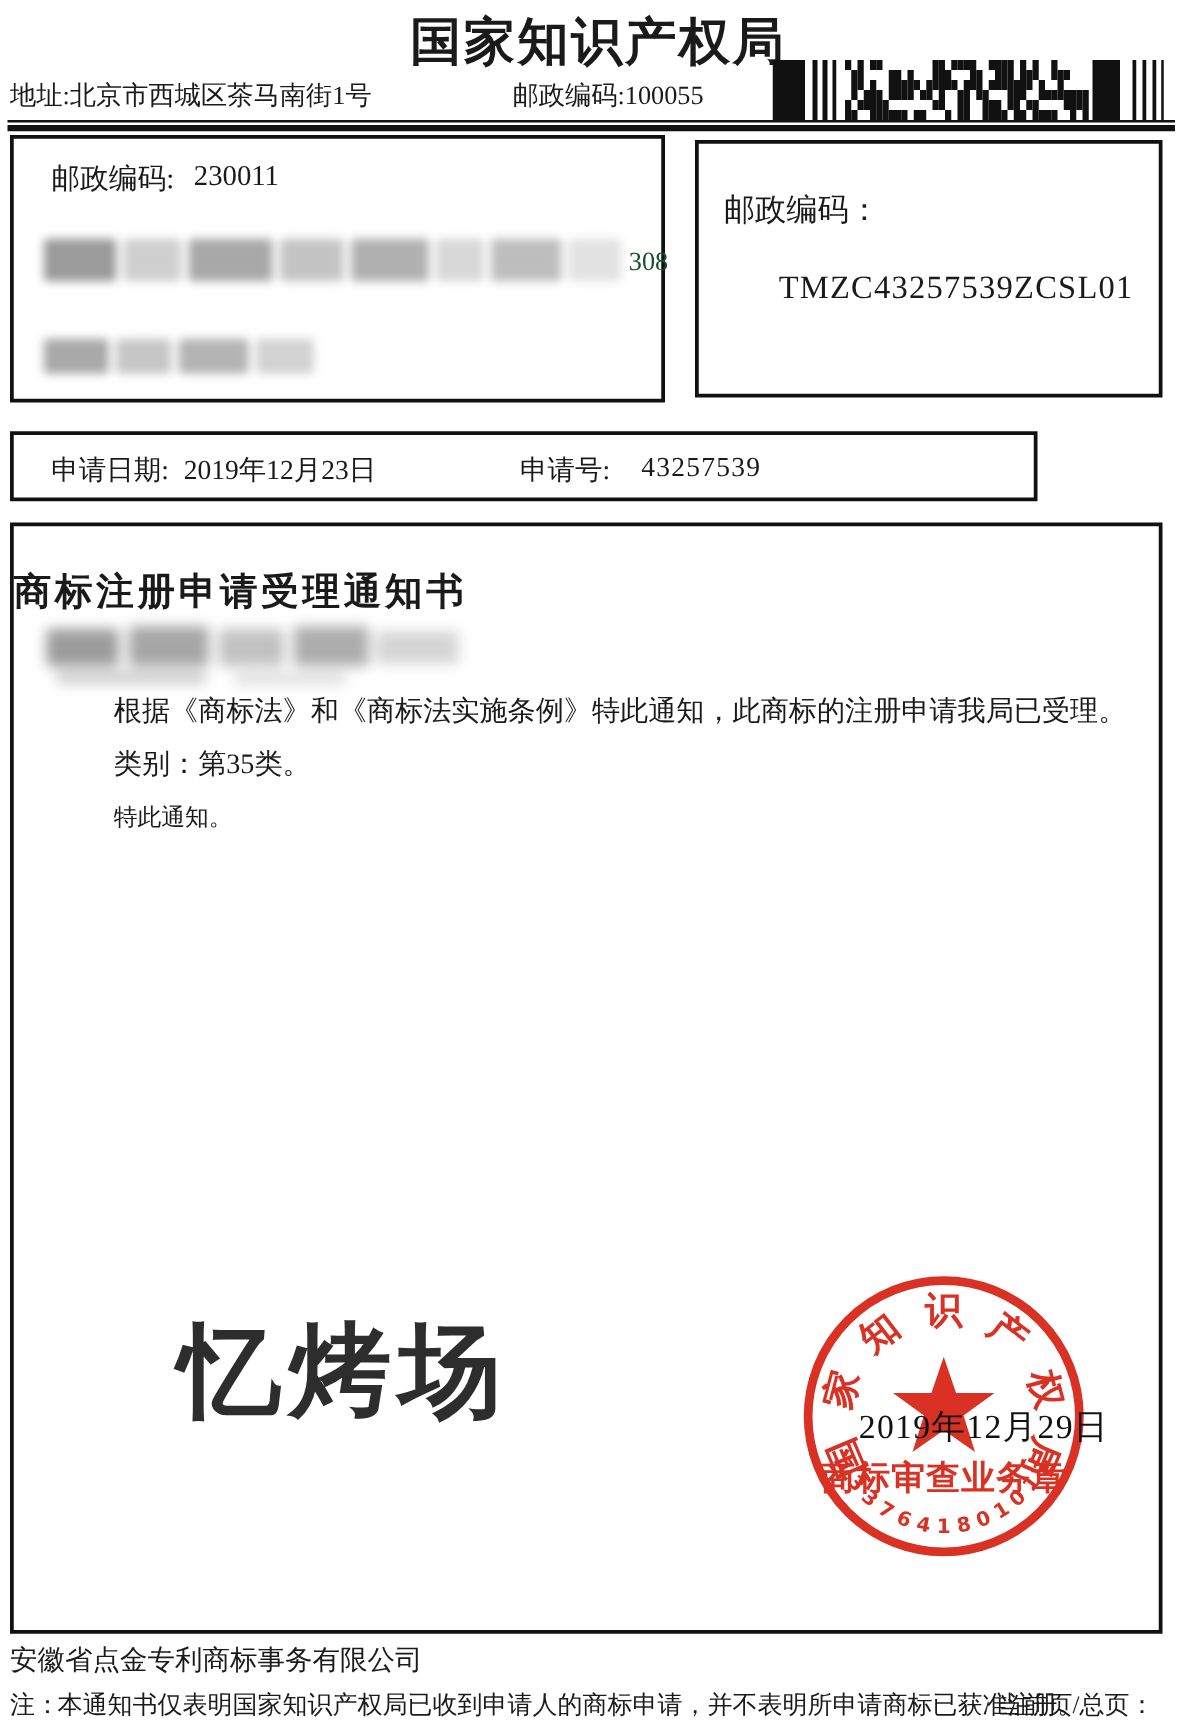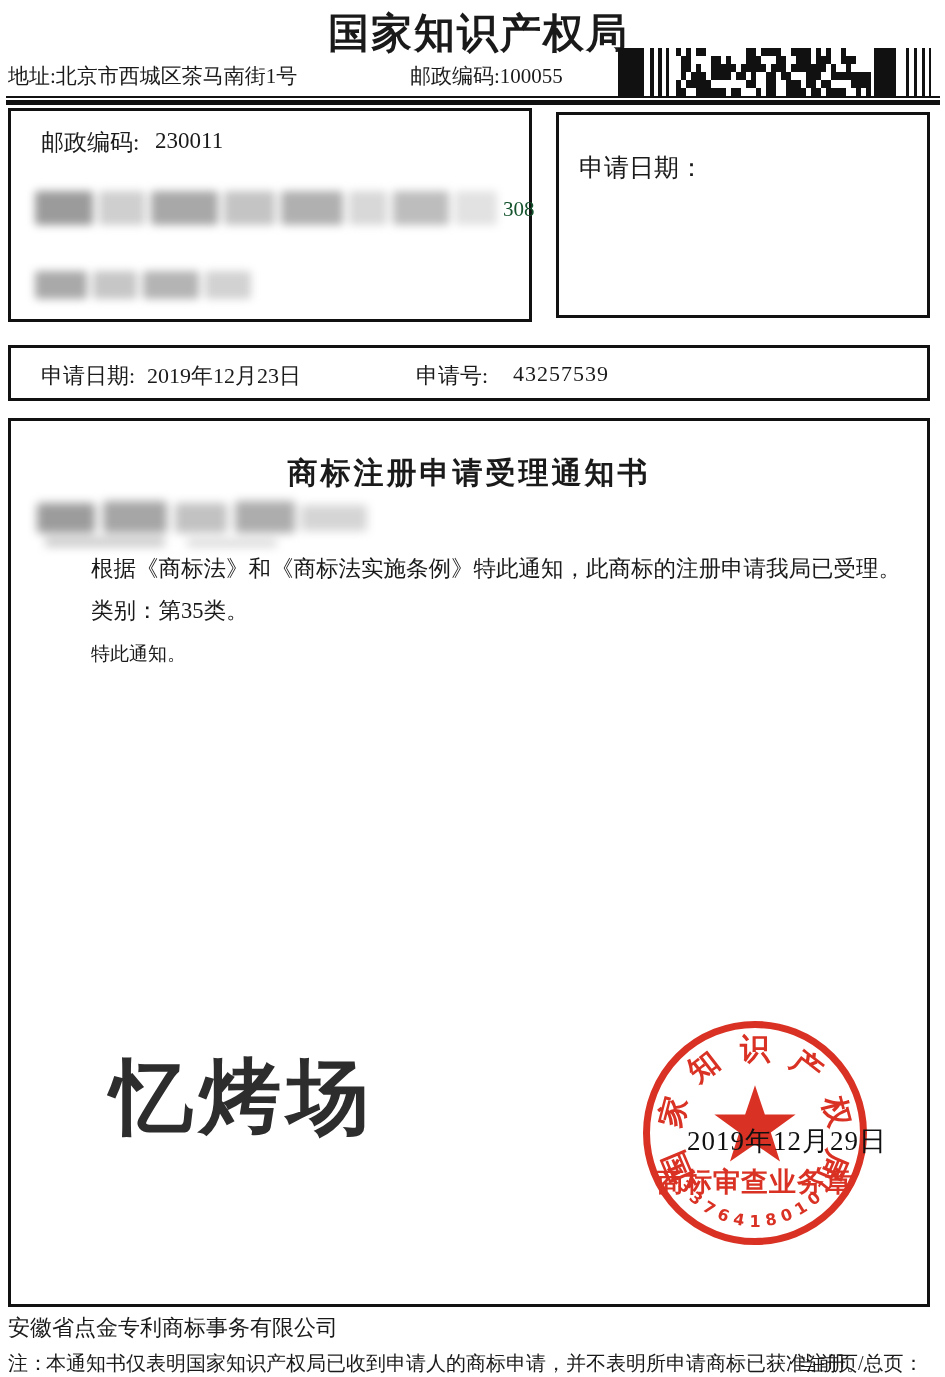--- a/index.html
+++ b/index.html
@@ -33,40 +33,40 @@
   .redact { filter:blur(4px); display:flex; align-items:center; gap:6px; }
   .redact i { display:inline-block; height:100%; border-radius:3px; }
   .redact-line1 { left:24px; top:80px; width:462px; height:34px; }
   .redact-suffix { left:492px; top:86px; font-size:21px; color:#14532d; filter:blur(0.6px); }
   .redact-line2 { left:24px; top:160px; width:222px; height:28px; }
 
   .docnum-label { left:20px; top:36px; font-size:25px; }
   .docnum-value { left:64px; top:100px; font-size:26px; letter-spacing:1px; }
 
   
-  .app-bar { left:8px; top:345px; width:922px; height:56px;text-align:right; }
+  .app-bar { left:8px; top:345px; width:822px; height:56px;text-align:right; }
   .app-date-label { left:30px;  top:13px; font-size:22px; }
   .app-date-value { left:136px; top:13px; font-size:22px; }
   .app-num-label  { left:405px; top:13px; font-size:22px; }
   .app-num-value  { left:502px; top:13px; font-size:22px; letter-spacing:1px; }
 
   
   .notice-box { left:8px; top:418px; width:922px; height:889px; }
   .notice-title {
-    left:0; right:0; top:32px; text-align:center;
+    left:0; right:0; top:32px; 
     font-size:30px; font-weight:600; letter-spacing:3px;
   }
   .redact-block { left:26px; top:80px; width:336px; height:50px; filter:blur(5px); }
   .redact-block i { position:absolute; border-radius:3px; }
   .notice-p1 { left:80px; top:132px; font-size:22.5px; }
   .notice-p2 { left:80px; top:174px; font-size:22.5px; }
   .notice-p3 { left:80px; top:220px; font-size:19px; }
 
   .trademark {
-    left:100px; top:622px; font-size:82px; font-weight:900;
+    left:132px; top:622px; font-size:82px; font-weight:900;
     font-family:"DejaVu Sans","Liberation Sans",sans-serif;
     letter-spacing:6px; color:#2d2d2d;text-align:right;
   }
 
   
   .stamp { left:632px; top:600px; width:224px; height:224px; opacity:0.96; }
   .stamp-ring {
     position:absolute; left:0; top:0; width:224px; height:224px;
     border:7px solid var(--stampred); border-radius:50%;
   }
@@ -271,21 +271,22 @@
     <span class="abs redact-suffix">308</span>
     <div class="abs redact redact-line2">
       <i style="width:52px;background:#a9a9a9"></i>
         <i style="width:44px;background:#c6c6c6"></i>
       <i style="width:56px;background:#b4b4b4"></i>
         <i style="width:46px;background:#d2d2d2"></i>
     </div>
   </div>
 
   <div class="abs box docnum-box">
-    <span class="abs docnum-label">申请日期：</span>
+    <span class="abs docnum-label">邮政编码：</span>
+    <span class="abs docnum-value">TMZC43257539ZCSL01</span>
   </div>
 
   <div class="abs box app-bar">
     <span class="abs app-date-label">申请日期:</span>
     <span class="abs app-date-value">2019年12月23日</span>
     <span class="abs app-num-label">申请号:</span>
     <span class="abs app-num-value">43257539</span>
   </div>
 
   <div class="abs box notice-box">

